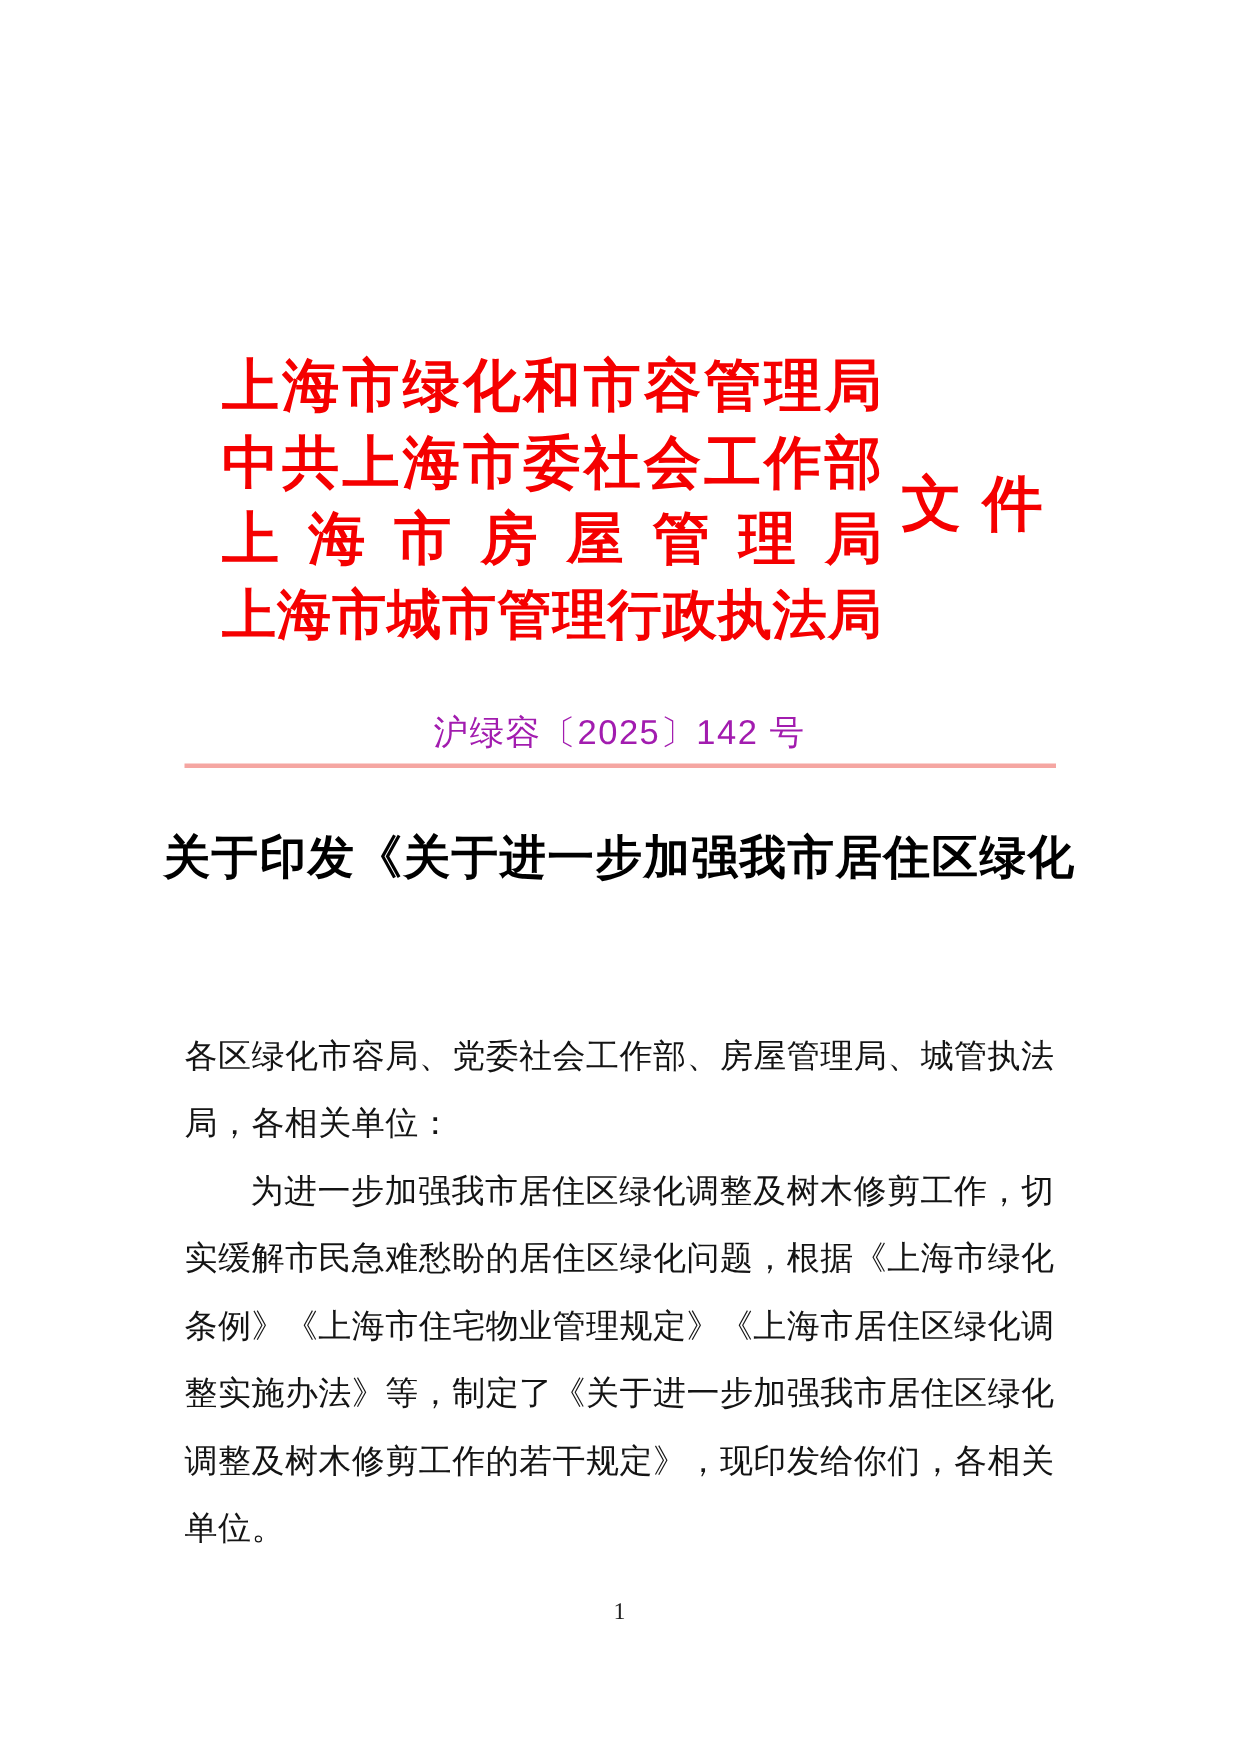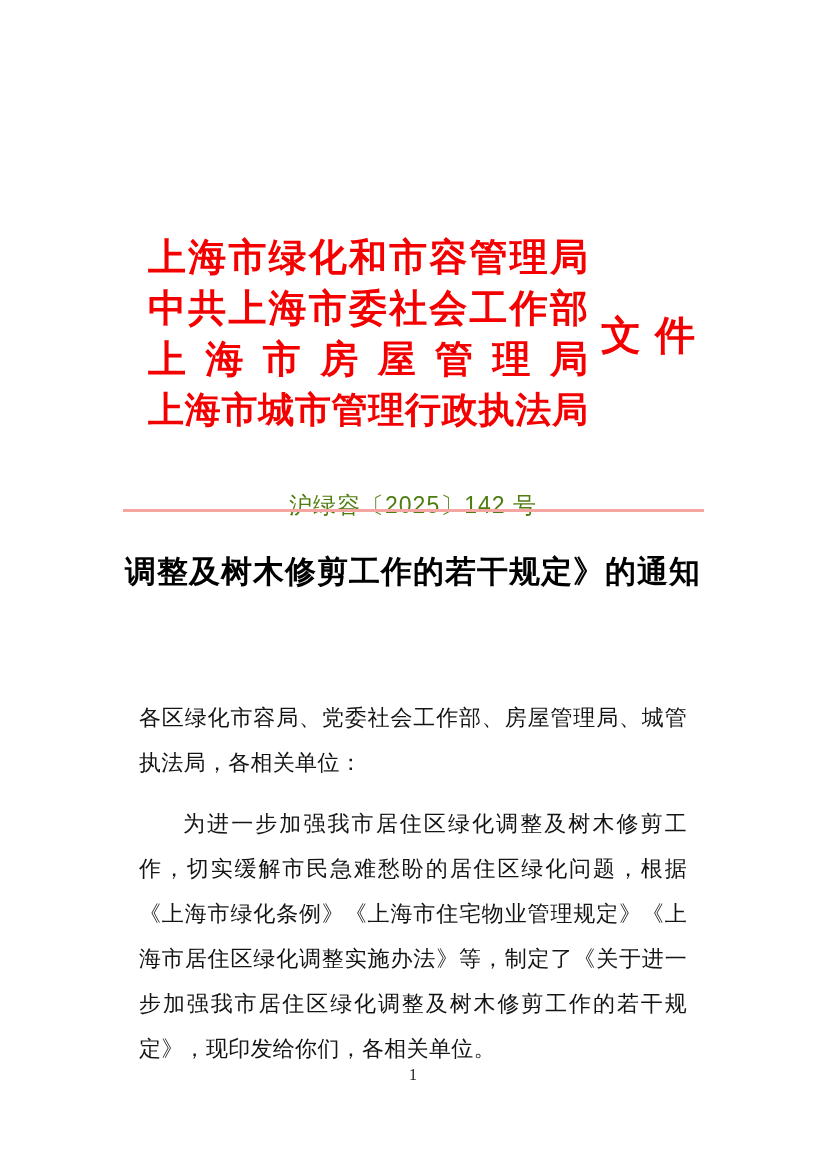--- a/index.html
+++ b/index.html
@@ -55,25 +55,25 @@
     color: var(--header-red, #f50000);
     font-weight: bold;
     font-size: 40px;
     font-family: "Liberation Serif", "DejaVu Serif", serif;
   }
 
   
   .doc-number {
     position: absolute;
     left: 123px;
-    top: 490px;
+    top: 473px;
     width: 580px;
     text-align: center;
     font-size: 23px;
-    color: #4d7c0f;
+    color: #a21caf;
     font-family: "Liberation Sans", "DejaVu Sans", sans-serif;
     letter-spacing: 1px;
   }
 
   
   .divider {
     position: absolute;
     left: 123px;
     top: 509px;
     width: 581px;
@@ -102,21 +102,21 @@
     left: 123px;
     top: 681px;
     width: 580px;
     font-size: 22px;
     line-height: 45px;
     color: var(--ink, #141414);
     font-family: "Liberation Sans", "DejaVu Sans", sans-serif;
     text-align: justify;
     letter-spacing: 0.3px;
   }
-  .body-text p { margin: 16px; font-family: Liberation Mono, monospace; }
+  .body-text p { margin: 0; }
   .body-text p.indent { text-indent: 2em; }
 
   
   .page-number {
     position: absolute;
     left: 0;
     top: 1066px;
     width: 100%;
     text-align: center;
     font-size: 16px;
@@ -185,21 +185,21 @@
   <div class="doc-label">
       <span>文</span>
       <span>件</span>
     </div>
 
   <div class="doc-number">沪绿容〔2025〕142 号</div>
 
   <div class="divider"></div>
 
   <div class="doc-title">
-    <div>调整及树木修剪工作的若干规定》的通知</div>
+    <div>关于印发《关于进一步加强我市居住区绿化</div>
   </div>
 
   <div class="body-text">
     <p class="salutation">各区绿化市容局、党委社会工作部、房屋管理局、城管执法局，各相关单位：</p>
     <p class="indent">为进一步加强我市居住区绿化调整及树木修剪工作，切实缓解市民急难愁盼的居住区绿化问题，根据《上海市绿化条例》《上海市住宅物业管理规定》《上海市居住区绿化调整实施办法》等，制定了《关于进一步加强我市居住区绿化调整及树木修剪工作的若干规定》，现印发给你们，各相关单位。</p>
   </div>
 
   <div class="page-number">1</div>
 
 </div>

